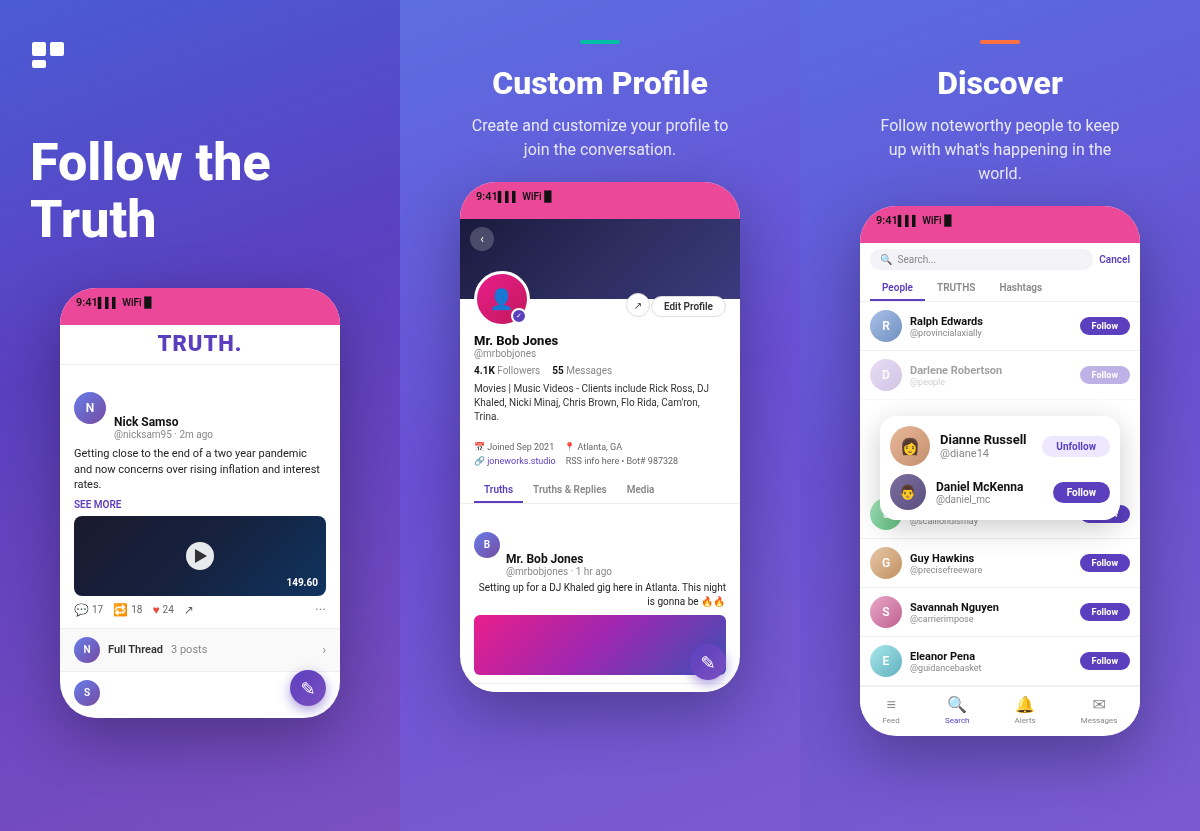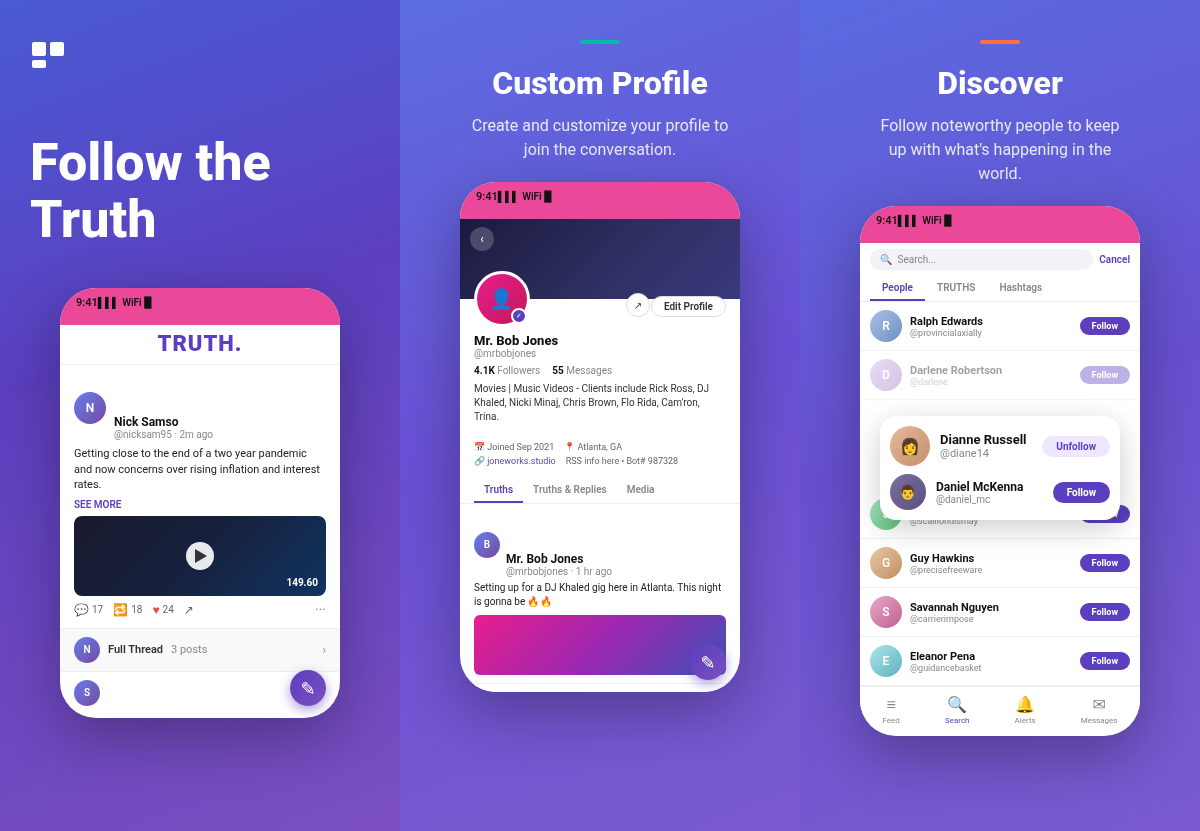--- a/index.html
+++ b/index.html
@@ -495,20 +495,21 @@
       align-items: center;
       gap: 6px;
       margin-bottom: 4px;
     }
 
     .profile-post-content {
       font-size: 10px;
       color: #222;
       line-height: 1.4;
       margin-bottom: 6px;
+      text-align: right;
     }
 
     .profile-post-image {
       width: 100%;
       height: 60px;
       background: linear-gradient(135deg, #e91e8c, #9c27b0, #3f51b5);
       border-radius: 6px;
     }
 
     
@@ -898,21 +899,21 @@
         <div class="discover-user-name">Ralph Edwards</div>
         <div class="discover-user-handle">@provincialaxially</div>
       </div>
       <div class="follow-btn">Follow</div>
     </div>
 
     <div class="discover-user" style="opacity:0.4;">
       <div class="avatar" style="background:linear-gradient(135deg,#c8a8e8,#9070c0);">D</div>
       <div class="discover-user-info">
         <div class="discover-user-name">Darlene Robertson</div>
-        <div class="discover-user-handle">@darlene</div>
+        <div class="discover-user-handle">@people</div>
       </div>
       <div class="follow-btn">Follow</div>
     </div>
 
     <div style="height:90px;"></div>
 
     <div class="discover-user">
       <div class="avatar" style="background:linear-gradient(135deg,#a8e8c0,#60c080);">J</div>
       <div class="discover-user-info">
         <div class="discover-user-name">Jacob Jones</div>

